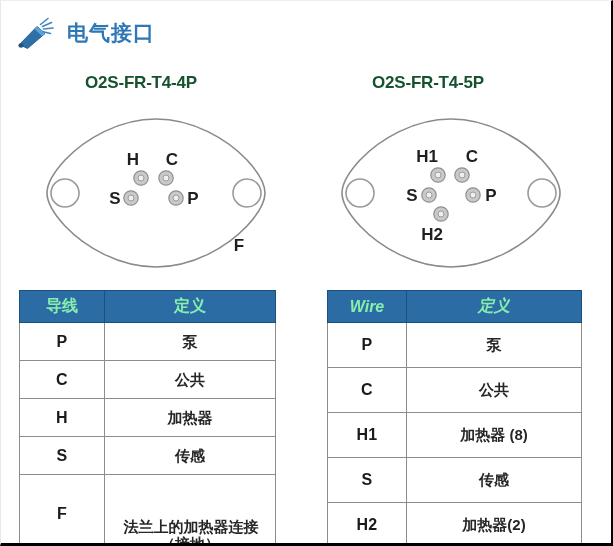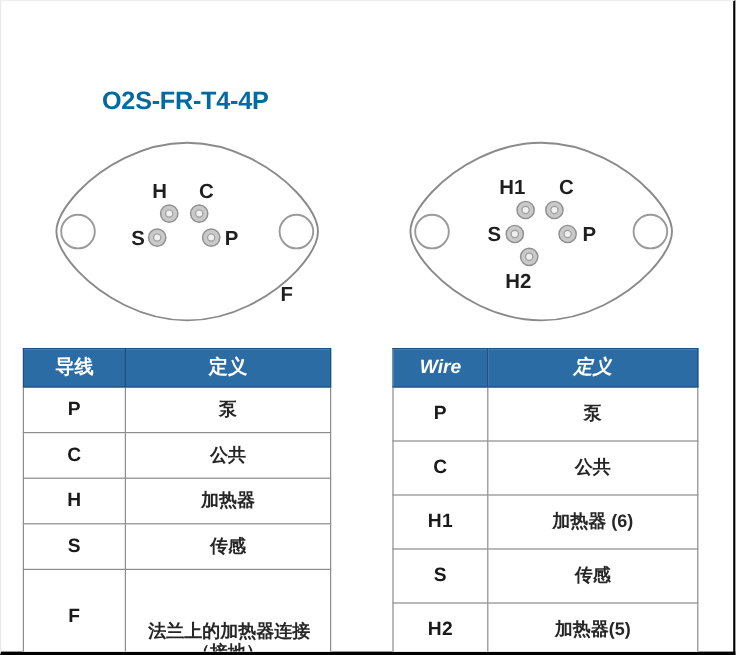--- a/index.html
+++ b/index.html
@@ -42,23 +42,23 @@
     font-weight: bold;
     color: #2e78b6;
     letter-spacing: 1px;
     line-height: 1;
     white-space: nowrap;
   }
 
   
   .model-caption {
     position: absolute;
-    font-size: 21px;
-    font-weight: bold;
-    color: #0369a1;
+    font-size: 17px;
+    font-weight: bold;
+    color: #14532d;
     letter-spacing: -0.2px;
     white-space: nowrap;
   }
   #caption-left  { left: 84px;  top: 72px; }
   #caption-right { left: 371px; top: 72px; }
 
   
   .package {
     position: absolute;
     top: 112px;
@@ -71,21 +71,21 @@
     position: absolute;
     border-collapse: collapse;
     background: #ffffff;
     table-layout: fixed;
   }
   #table-left  { left: 18px;  top: 289px; width: 254px; }
   #table-right { left: 326px; top: 289px; width: 252px; }
 
   .wire-table thead th {
     background: #2c6ca4;
-    color: #ffffff;
+    color: #86efac;
     font-weight: bold;
     text-align: center;
     border: 1px solid #1d4f7d;
     padding: 0;
     height: 31px;
     vertical-align: middle;
   }
   #table-left thead th  { font-size: 16px; }
   #table-right thead th { font-size: 16px; font-style: italic; }
   #table-left  .col-wire { width: 84px; }
@@ -131,22 +131,39 @@
     font-weight: bold;
     fill: #1f1f1f;
     font-family: "Liberation Sans", "DejaVu Sans", sans-serif;
   }
 </style>
 </head>
 <body>
 
 <div id="page">
 
+  <div class="header">
+    <span>
+      <svg class="cable-icon" viewBox="0 0 42 34" xmlns="http://www.w3.org/2000/svg">
+        <g stroke="#3f86c0" stroke-width="1.6" stroke-linecap="round" fill="none">
+          <path d="M25.5 9.5 L33 3.5"></path>
+          <path d="M27.5 11.5 L36.5 7.5"></path>
+          <path d="M28.5 14 L38 13"></path>
+          <path d="M27 16.5 L35.5 18.5"></path>
+        </g>
+        <path d="M4.5 29.5 L22 11.5 L30 18.5 L12.5 33.5 Z" fill="#2f6fa8" stroke="#2a6294" stroke-width="1"></path>
+        <path d="M22 11.5 L30 18.5 L27 21 L19.5 14 Z" fill="#5fa3d6"></path>
+        <ellipse cx="6" cy="30.5" rx="2.6" ry="2.2" fill="#23557f"></ellipse>
+      </svg>
+    </span>
+    <div class="header-title">电气接口</div>
+  </div>
 
   <div class="model-caption" id="caption-left">O2S-FR-T4-4P</div>
+  <div class="model-caption" id="caption-right">O2S-FR-T4-5P</div>
 
   <div class="package" id="package-left">
     <svg width="250" height="160" viewBox="0 0 250 160" xmlns="http://www.w3.org/2000/svg">
 
       <path d="M125 6
                C 162 6 196 26 216 47
                C 228 60 234 70 234 80
                C 234 90 228 100 216 113
                C 196 134 162 154 125 154
                C 88 154 54 134 34 113
@@ -280,26 +297,26 @@
       <tr>
         <td class="code">P</td>
         <td class="def">泵</td>
       </tr>
       <tr>
         <td class="code">C</td>
         <td class="def">公共</td>
       </tr>
       <tr>
         <td class="code">H1</td>
-        <td class="def">加热器 (6)</td>
+        <td class="def">加热器 (8)</td>
       </tr>
       <tr>
         <td class="code">S</td>
         <td class="def">传感</td>
       </tr>
       <tr>
         <td class="code">H2</td>
-        <td class="def">加热器(5)</td>
+        <td class="def">加热器(2)</td>
       </tr>
     </tbody>
   </table>
 
 </div>
 
 </body></html>

